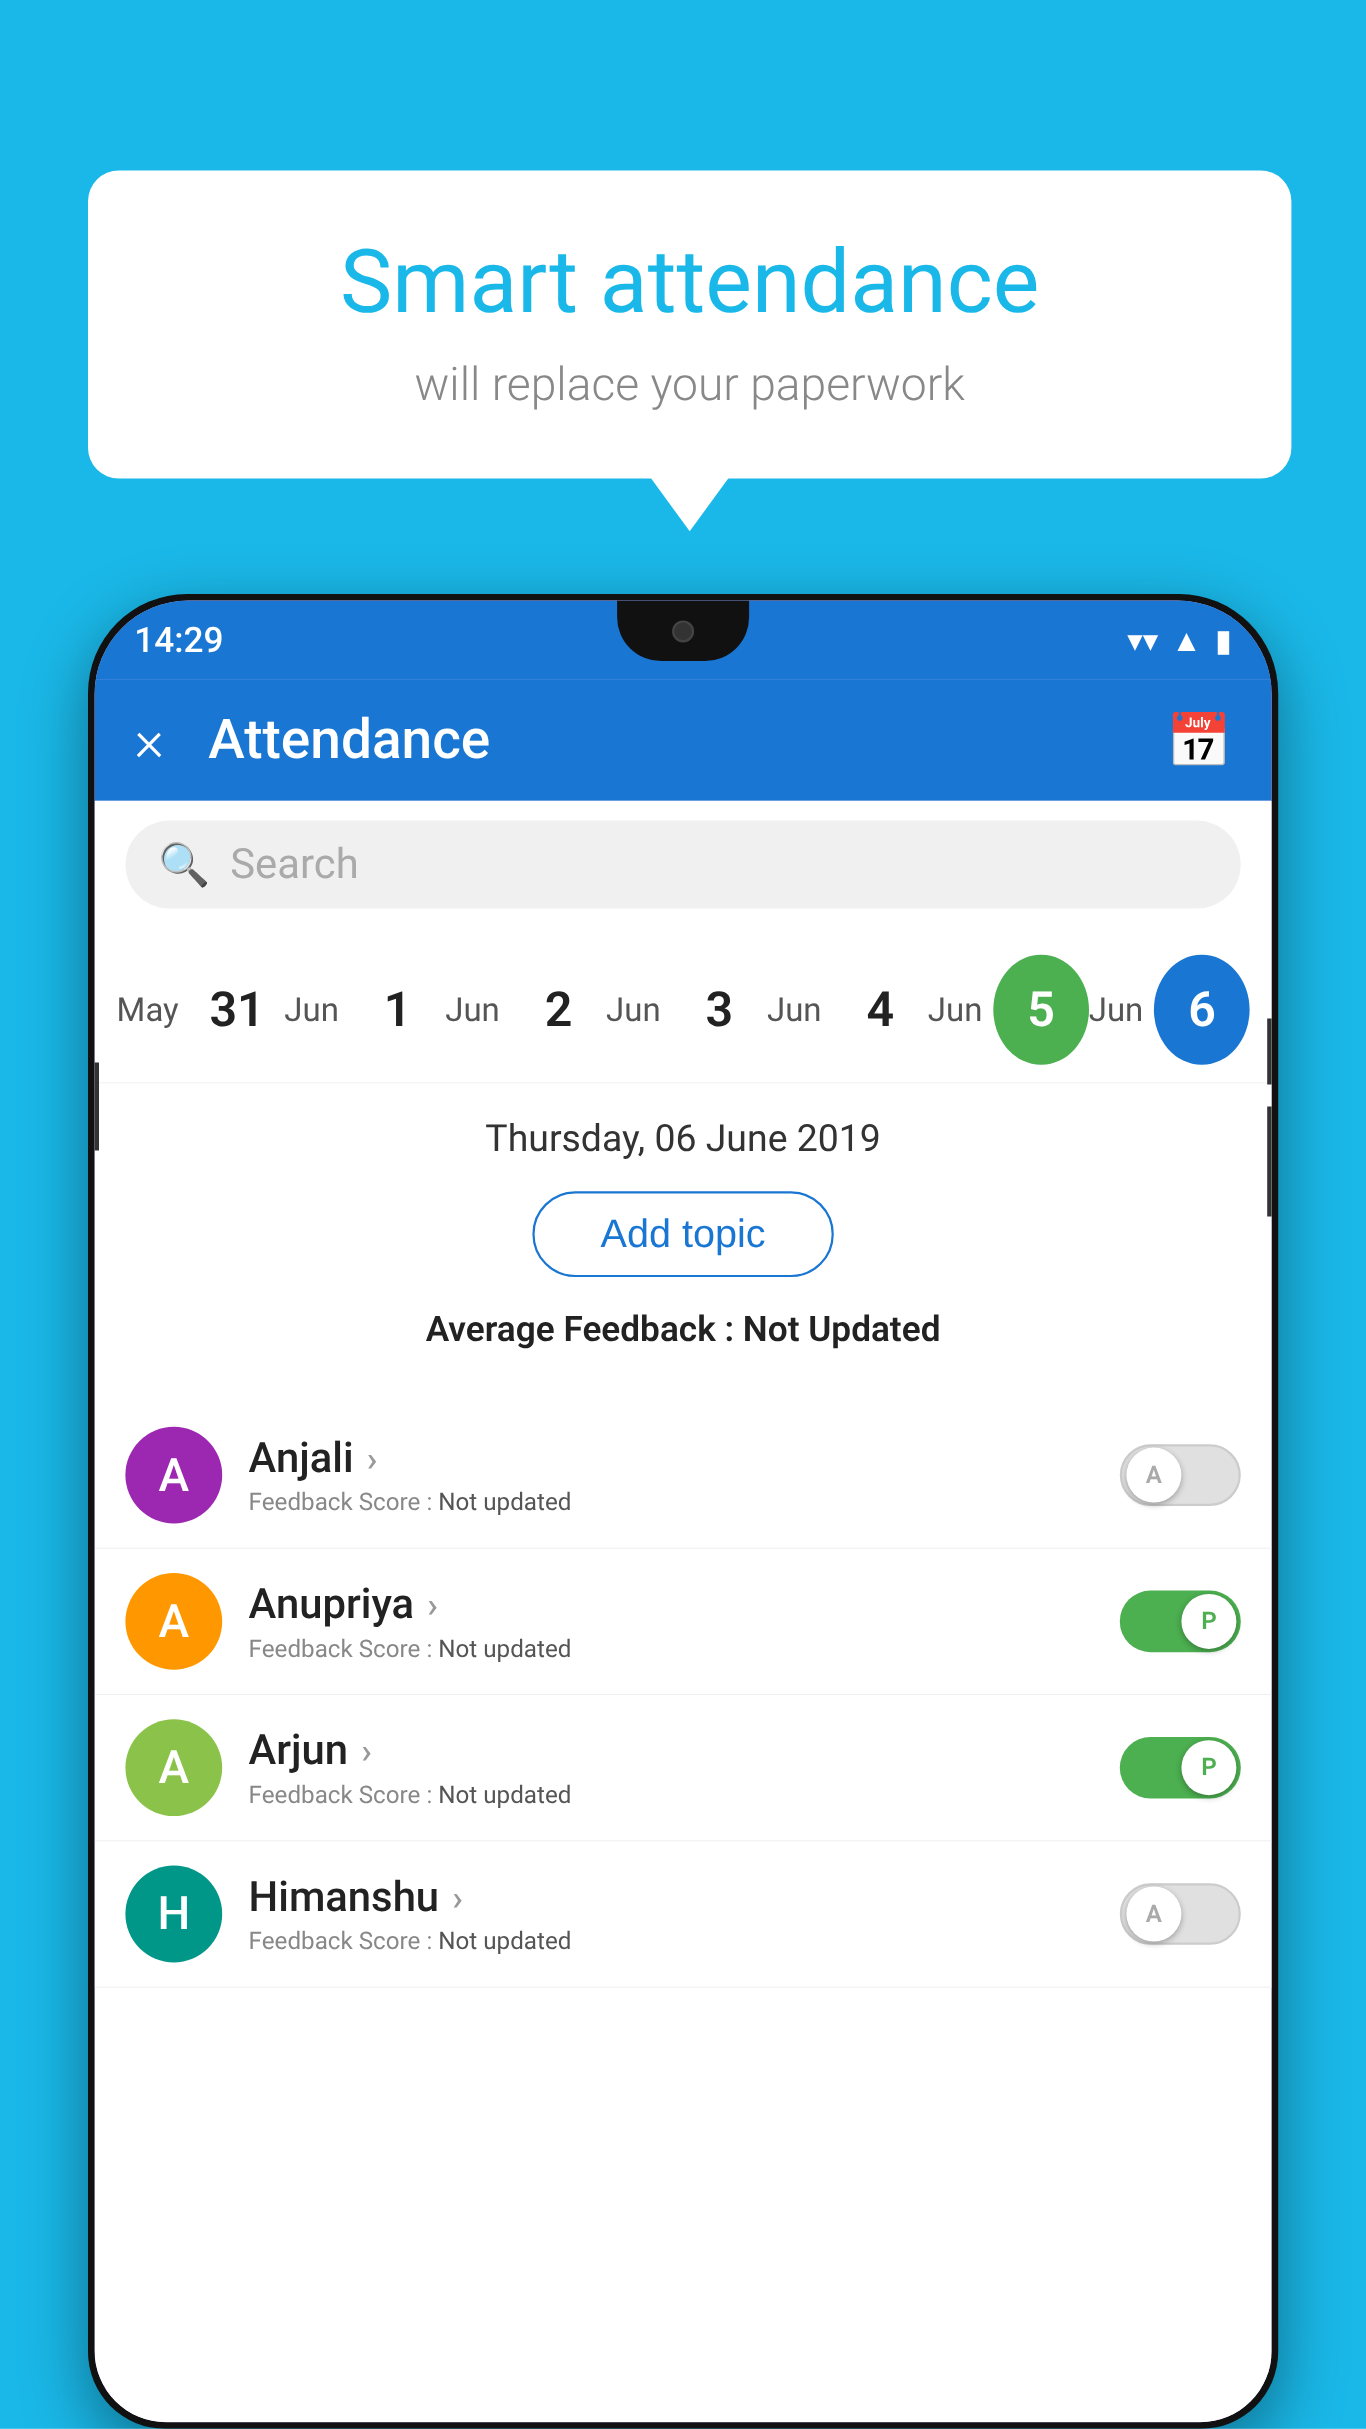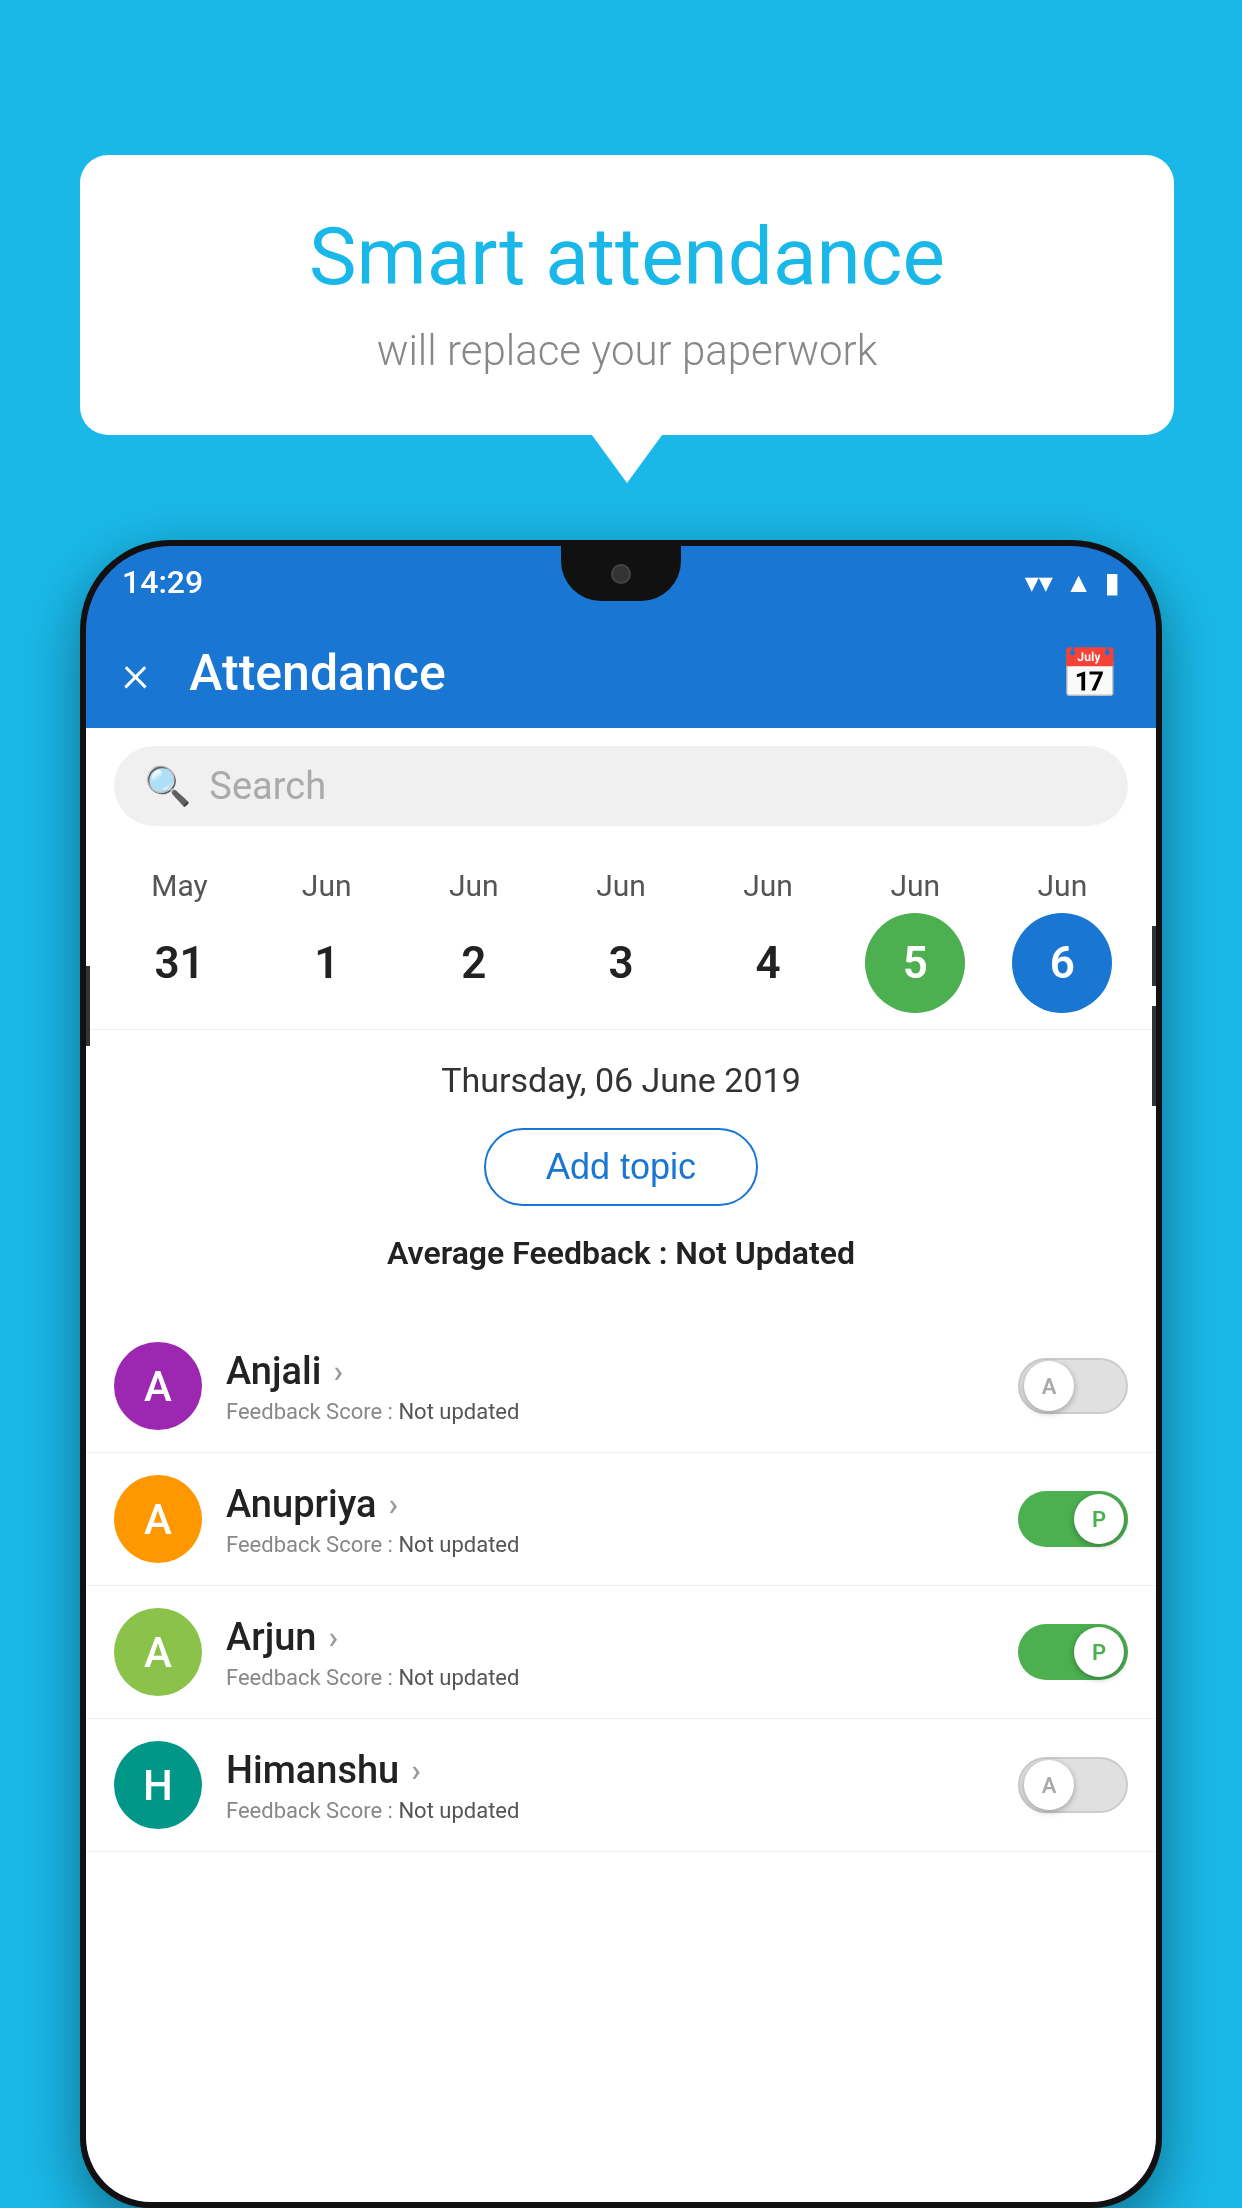--- a/index.html
+++ b/index.html
@@ -68,21 +68,21 @@
       overflow: hidden;
       box-shadow: 0 20px 60px rgba(0,0,0,0.4);
     }
 
     .phone-inner {
       position: absolute;
       top: 6px;
       left: 6px;
       right: 6px;
       bottom: 6px;
-      background: #4c1d95;
+      background: #c4b5fd;
       border-radius: 85px 85px 65px 65px;
       overflow: hidden;
     }
 
     
     .status-bar {
       background: #1976d2;
       height: 72px;
       display: flex;
       align-items: center;
@@ -192,21 +192,21 @@
       background: white;
       padding: 24px 20px 16px 20px;
       display: flex;
       justify-content: space-around;
       align-items: flex-end;
       border-bottom: 1px solid #eee;
     }
 
     .cal-day {
       display: flex;
-      flex-direction: column;
+      flex-direction: row;
       align-items: center;
       gap: 10px;
       min-width: 120px;
     }
 
     .cal-month {
       font-size: 30px;
       color: #555;
       font-weight: 400;
     }

